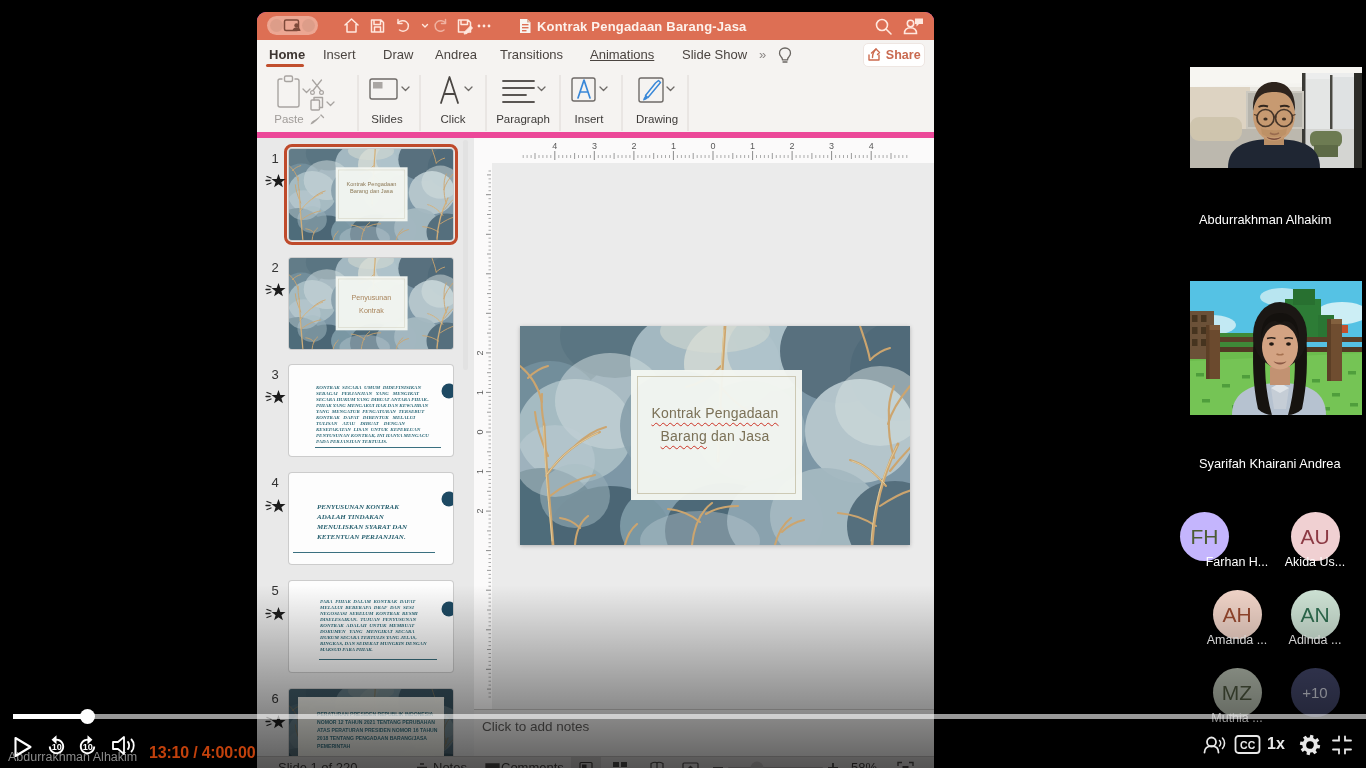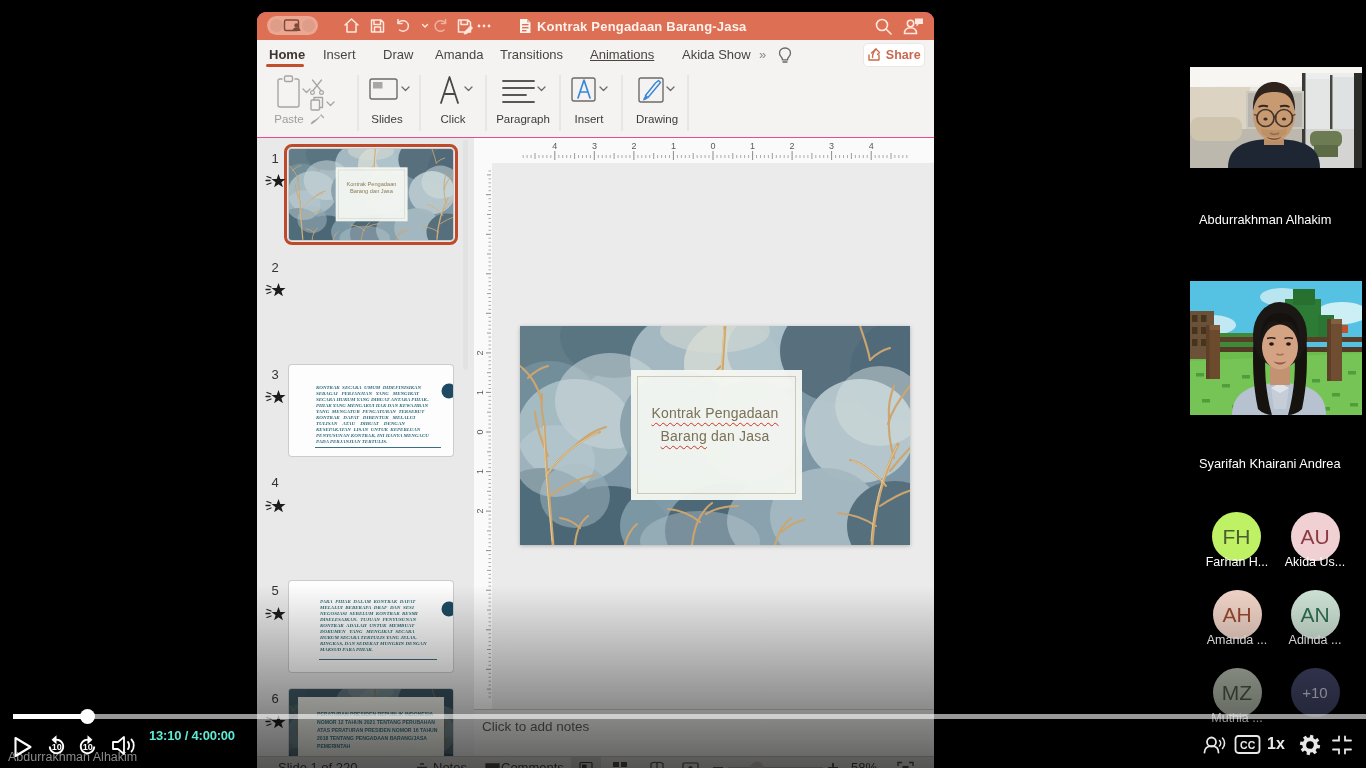--- a/index.html
+++ b/index.html
@@ -22,21 +22,21 @@
 
 #tabs { position:absolute; left:0; top:28px; width:677px; height:29px; background:#f5f3f1; }
 .tab { position:absolute; top:7px; font-size:13px; color:#4a4440; }
 #homeul { position:absolute; left:9px; top:24px; width:38px; height:3px; background:#c14f2e; border-radius:2px; }
 #sharebtn { position:absolute; left:606px; top:3px; width:62px; height:24px; background:#fff;
   border:1px solid #eee6e2; border-radius:5px; color:#c96a50; font-size:12.5px; font-weight:bold;
   text-align:center; line-height:22px; }
 
 
 #ribbon { position:absolute; left:0; top:57px; width:677px; height:69px; background:#f5f3f1;
-  border-bottom:1px solid #ec4899; }
+  border-bottom:6px solid #ec4899; }
 .glabel { position:absolute; top:44px; font-size:11.5px; color:#3d3a38; width:80px; text-align:center; }
 .grayed { color:#a09c99; }
 
 
 #leftpanel { position:absolute; left:0; top:126px; width:217px; height:618px; background:#e9e9e9; }
 #vruler { position:absolute; left:217px; top:126px; width:18px; height:571px; background:#fbfafa; }
 #hruler { position:absolute; left:217px; top:126px; width:460px; height:25px; background:#fbfafa; }
 #canvas { position:absolute; left:235px; top:151px; width:442px; height:546px; background:#ebebeb; }
 #slide { position:absolute; left:263px; top:314px; width:390px; height:219px; background:#fff;
   box-shadow:0 1px 4px rgba(0,0,0,0.25); }
@@ -51,21 +51,21 @@
 .thumb { position:absolute; left:32px; width:164px; height:91px; background:#fff; border-radius:3px;
   overflow:hidden; box-shadow:0 0 0 1px rgba(0,0,0,0.12); }
 #selborder { position:absolute; left:27px; top:132px; width:174px; height:101px; border:3px solid #bf4a2b; border-radius:8px; }
 
 
 #darkgrad { z-index:8; position:absolute; left:0; top:585px; width:1366px; height:183px; pointer-events:none;
   background:linear-gradient(to bottom, rgba(0,0,0,0) 0%, rgba(0,0,0,0.60) 100%); }
 #pbar-white { z-index:10; position:absolute; left:13px; top:714px; width:74px; height:5px; background:#fff; }
 #pbar-gray { z-index:10; position:absolute; left:87px; top:714px; width:1279px; height:5px; background:rgba(255,255,255,0.60); }
 #pknob { z-index:10; position:absolute; left:80px; top:709px; width:15px; height:15px; border-radius:8px; background:#fff; }
-#timetxt { z-index:11; position:absolute; left:149px; top:728px; color:#5eead4; font-size:13px; font-weight:bold; letter-spacing:-0.2px; }
+#timetxt { z-index:11; position:absolute; left:149px; top:744px; color:#c2410c; font-size:16px; font-weight:bold; letter-spacing:-0.2px; }
 #presname { z-index:11; position:absolute; left:8px; top:750px; color:#8b8b8b; font-size:12.5px; }
 
 
 .vid { position:absolute; left:1190px; width:172px; overflow:hidden; background:#222; }
 .vname { position:absolute; color:#fff; font-size:12.8px; }
 .avatar { position:absolute; width:49px; height:49px; border-radius:25px; text-align:center;
   line-height:49px; font-size:21px; }
 .avlabel { position:absolute; color:#fff; font-size:12.5px; width:70px; text-align:center; }
 #slide svg { position:absolute; left:0; top:0; }
 #slidetitle { position:absolute; left:0; top:76px; width:390px; text-align:center;
@@ -208,24 +208,24 @@
       <circle cx="29.5" cy="9.5" r="2.2" fill="#7e4a3a"></circle>
       <path d="M25.5 15 C25.5 12.5 27.3 11.5 29.5 11.5 C31.7 11.5 33.5 12.5 33.5 15 Z" fill="#7e4a3a"></path>
     </svg>
   </div>
   <div id="titletext">Kontrak Pengadaan Barang-Jasa</div>
 
   <div id="tabs">
     <span class="tab" style="left:12px; font-weight:bold; color:#3d3531;">Home</span>
     <span class="tab" style="left:66px;">Insert</span>
     <span class="tab" style="left:126px;">Draw</span>
-    <span class="tab" style="left:178px;">Amanda</span>
+    <span class="tab" style="left:178px;">Andrea</span>
     <span class="tab" style="left:243px;">Transitions</span>
     <span class="tab" style="left:333px;text-decoration:underline;">Animations</span>
-    <span class="tab" style="left:425px;">Akida Show</span>
+    <span class="tab" style="left:425px;">Slide Show</span>
     <span class="tab" style="left:502px; color:#8a8684;">»</span>
     <svg class="abs" style="left:520px; top:6px;" width="16" height="18">
           <g stroke="#6a6662" stroke-width="1.3" fill="none" stroke-linecap="round">
             <path d="M8 2 C11.3 2 13.5 4.3 13.5 7.2 C13.5 9.2 12.2 10.3 11.3 11.5 C10.8 12.2 10.6 13 10.5 13.8 H5.5 C5.4 13 5.2 12.2 4.7 11.5 C3.8 10.3 2.5 9.2 2.5 7.2 C2.5 4.3 4.7 2 8 2 Z"></path>
             <path d="M6 16 H10"></path>
           </g>
         </svg>
     <span class="tab" style="left:539px;margin-top:20px;">Tell me</span>
     <div id="homeul"></div>
     <div id="sharebtn"><svg width="15" height="15" style="vertical-align:-3px;">
@@ -311,36 +311,55 @@
         <use href="#star"></use>
       </svg>
 
   <div class="thumb" style="top:137px;">
     <svg width="164" height="91" viewBox="0 0 390 219" preserveAspectRatio="none">
       <use href="#scenebox"></use>
       <text x="196" y="88" font-size="13.5" fill="#8d7a58" text-anchor="middle" font-family="Liberation Sans">Kontrak Pengadaan</text>
       <text x="196" y="105" font-size="13.5" fill="#8d7a58" text-anchor="middle" font-family="Liberation Sans">Barang dan Jasa</text>
     </svg>
   </div>
+  <div class="thumb" style="top:245.5px;">
+    <svg width="164" height="91" viewBox="0 0 390 219" preserveAspectRatio="none">
+      <use href="#scenebox"></use>
+      <text x="196" y="102" font-size="17" fill="#a8845c" text-anchor="middle" font-family="Liberation Sans">Penyusunan</text>
+      <text x="196" y="133" font-size="17" fill="#a8845c" text-anchor="middle" font-family="Liberation Sans">Kontrak</text>
+    </svg>
+  </div>
   <div class="thumb" style="top:352.5px; background:#fdfdfd;">
     <svg width="164" height="91">
       <circle cx="160" cy="26" r="7.5" fill="#1e4a63"></circle>
       <g font-size="5" font-style="italic" fill="#2e6b7a" font-family="Liberation Serif" font-weight="bold">
         <text x="27" y="24">KONTRAK&nbsp;&nbsp;SECARA&nbsp;&nbsp;UMUM&nbsp;&nbsp;DIDEFINISIKAN</text>
         <text x="27" y="30">SEBAGAI&nbsp;&nbsp;&nbsp;PERJANJIAN&nbsp;&nbsp;&nbsp;YANG&nbsp;&nbsp;&nbsp;MENGIKAT</text>
         <text x="27" y="36">SECARA HUKUM YANG DIBUAT ANTARA PIHAK-</text>
         <text x="27" y="42">PIHAK YANG MENGAKUI HAK DAN KEWAJIBAN</text>
         <text x="27" y="48">YANG&nbsp;&nbsp;MENGATUR&nbsp;&nbsp;PENGATURAN&nbsp;&nbsp;TERSEBUT</text>
         <text x="27" y="54">KONTRAK&nbsp;&nbsp;&nbsp;DAPAT&nbsp;&nbsp;&nbsp;DIBENTUK&nbsp;&nbsp;&nbsp;MELALUI</text>
         <text x="27" y="60">TULISAN&nbsp;&nbsp;&nbsp;&nbsp;ATAU&nbsp;&nbsp;&nbsp;&nbsp;DIBUAT&nbsp;&nbsp;&nbsp;&nbsp;DENGAN</text>
         <text x="27" y="66">KESEPAKATAN&nbsp;&nbsp;LISAN&nbsp;&nbsp;UNTUK&nbsp;&nbsp;KEPERLUAN</text>
         <text x="27" y="72">PENYUSUNAN KONTRAK, INI HANYA MENGACU</text>
         <text x="27" y="78">PADA PERJANJIAN TERTULIS.</text>
       </g>
       <rect x="26" y="82" width="126" height="1" fill="#3a7080"></rect>
+    </svg>
+  </div>
+  <div class="thumb" style="top:461px; background:#fdfdfd;">
+    <svg width="164" height="91">
+      <circle cx="160" cy="26" r="7.5" fill="#1e4a63"></circle>
+      <g font-size="7" font-style="italic" fill="#27606f" font-family="Liberation Serif" font-weight="bold">
+        <text x="28" y="36">PENYUSUNAN KONTRAK</text>
+        <text x="28" y="46">ADALAH TINDAKAN</text>
+        <text x="28" y="56">MENULISKAN SYARAT DAN</text>
+        <text x="28" y="66">KETENTUAN PERJANJIAN.</text>
+      </g>
+      <rect x="4" y="79" width="142" height="1" fill="#3a7080"></rect>
     </svg>
   </div>
   <div class="thumb" style="top:569px; background:#fdfdfd;">
     <svg width="164" height="91">
       <circle cx="160" cy="28" r="7.5" fill="#1e4a63"></circle>
       <g font-size="5" font-style="italic" fill="#2e6b7a" font-family="Liberation Serif" font-weight="bold">
         <text x="31" y="22">PARA&nbsp;&nbsp;PIHAK&nbsp;&nbsp;DALAM&nbsp;&nbsp;KONTRAK&nbsp;&nbsp;DAPAT</text>
         <text x="31" y="28">MELALUI&nbsp;&nbsp;BEBERAPA&nbsp;&nbsp;DRAF&nbsp;&nbsp;DAN&nbsp;&nbsp;SESI</text>
         <text x="31" y="34">NEGOSIASI&nbsp;&nbsp;SEBELUM&nbsp;&nbsp;KONTRAK&nbsp;&nbsp;RESMI</text>
         <text x="31" y="40">DISELESAIKAN.&nbsp;&nbsp;TUJUAN&nbsp;&nbsp;PENYUSUNAN</text>
@@ -806,21 +825,21 @@
   <path d="M71 58 C71 40 78 32 90 32 C102 32 109 40 109 58 C106 44 102 40 94 40 C92 42 88 42 86 40 C78 40 74 44 71 58 Z" fill="#14110e"></path>
   <path d="M77 57.5 C80 56.5 83 56.5 85.5 57.5 M94.5 57.5 C97 56.5 100 56.5 103 57.5" stroke="#2a211c" stroke-width="1.6" fill="none"></path>
   <ellipse cx="81.5" cy="63" rx="2.4" ry="1.8" fill="#201812"></ellipse>
   <ellipse cx="98.5" cy="63" rx="2.4" ry="1.8" fill="#201812"></ellipse>
   <path d="M86.5 73 C88.5 74 91.5 74 93.5 73" stroke="#a5714f" stroke-width="1.4" fill="none"></path>
   <path d="M83.5 80 C86.5 82 93.5 82 96.5 80 C94.5 84.5 85.5 84.5 83.5 80 Z" fill="#8a5844"></path>
 </svg>
 </div>
 <div class="vname" style="left:1199px; top:456px;">Syarifah Khairani Andrea</div>
 
-<div class="avatar" style="left:1212px; top:511.5px; background:#bef264; color:#4c5c33;">FH</div>
+<div class="avatar" style="left:1180px; top:511.5px; background:#c4b5fd; color:#4c5c33;">FH</div>
 <div class="avatar" style="left:1290.5px; top:511.5px; background:#f0d0d2; color:#8c3a44;">AU</div>
 <div class="avatar" style="left:1212.5px; top:589.5px; background:#f2d5c9; color:#99492f;">AH</div>
 <div class="avatar" style="left:1290.5px; top:589.5px; background:#cfe4d6; color:#2f6e50;">AN</div>
 <div class="avatar" style="left:1212.5px; top:667.5px; background:#b4bcae; color:#4d573f;">MZ</div>
 <div class="avatar" style="left:1290.5px; top:667.5px; background:#404466; color:#cfd2dd; font-size:15px;">+10</div>
 <div class="avlabel" style="left:1202px; top:555px;">Farhan H...</div>
 <div class="avlabel" style="left:1280px; top:555px;">Akida Us...</div>
 <div class="avlabel" style="left:1202px; top:633px;">Amanda ...</div>
 <div class="avlabel" style="left:1280px; top:633px;">Adinda ...</div>
 <div class="avlabel" style="left:1202px; top:711px;">Muthia ...</div>

